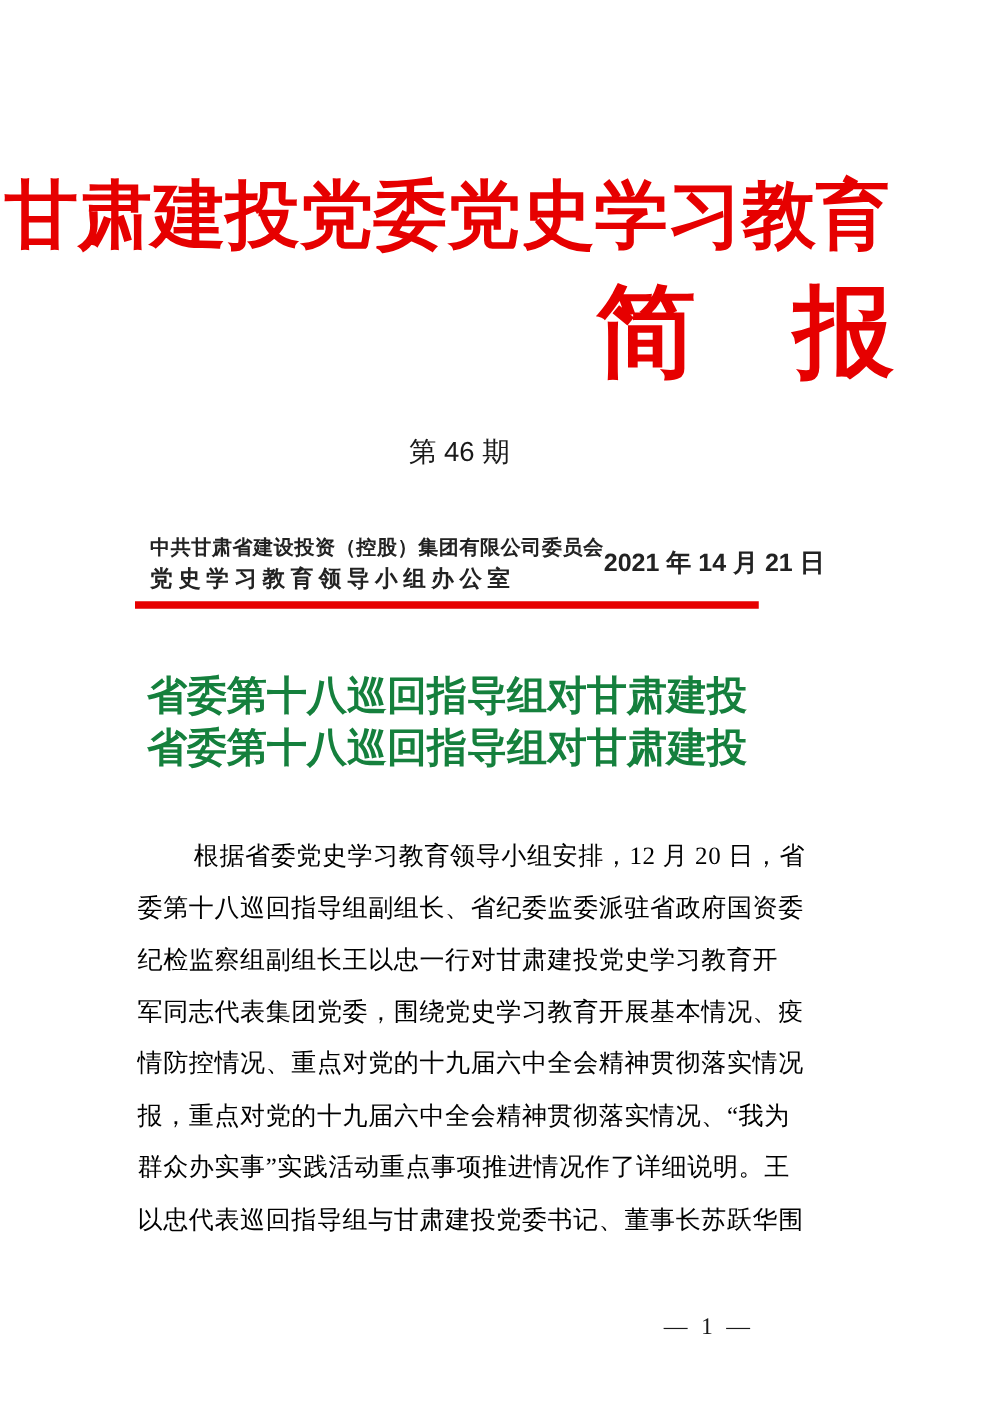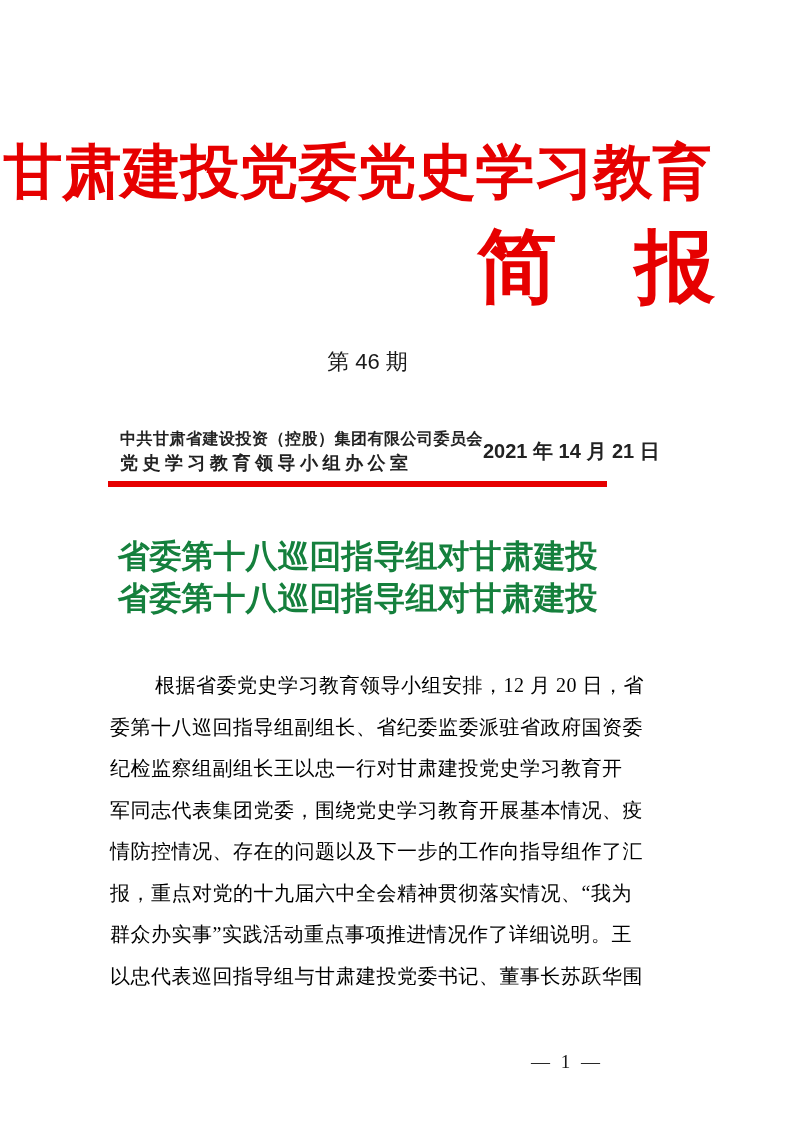--- a/index.html
+++ b/index.html
@@ -137,21 +137,21 @@
   <div class="article-title">
     <div>省委第十八巡回指导组对甘肃建投</div>
     <div>省委第十八巡回指导组对甘肃建投</div>
   </div>
 
   <div class="article-body">
     <div class="body-line first-line">根据省委党史学习教育领导小组安排，12 月 20 日，省</div>
     <div class="body-line">委第十八巡回指导组副组长、省纪委监委派驻省政府国资委</div>
     <div class="body-line">纪检监察组副组长王以忠一行对甘肃建投党史学习教育开</div>
     <div class="body-line">军同志代表集团党委，围绕党史学习教育开展基本情况、疫</div>
-    <div class="body-line">情防控情况、存在的问题以及下一步的工作向指导组作了汇</div>
+    <div class="body-line">情防控情况、重点对党的十九届六中全会精神贯彻落实情况</div>
     <div class="body-line">报，重点对党的十九届六中全会精神贯彻落实情况、“我为</div>
     <div class="body-line">群众办实事”实践活动重点事项推进情况作了详细说明。王</div>
     <div class="body-line">以忠代表巡回指导组与甘肃建投党委书记、董事长苏跃华围</div>
   </div>
 
   <div class="page-number">— 1 —</div>
 
 </div>
 
 </body></html>

